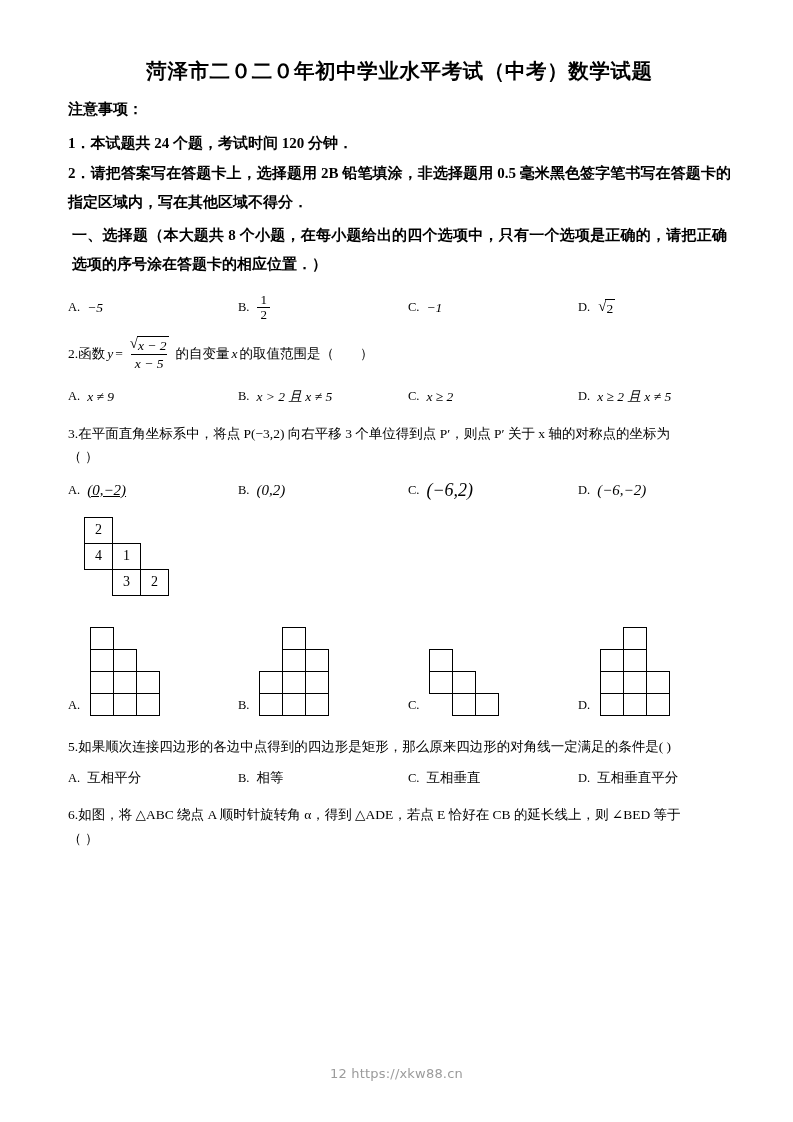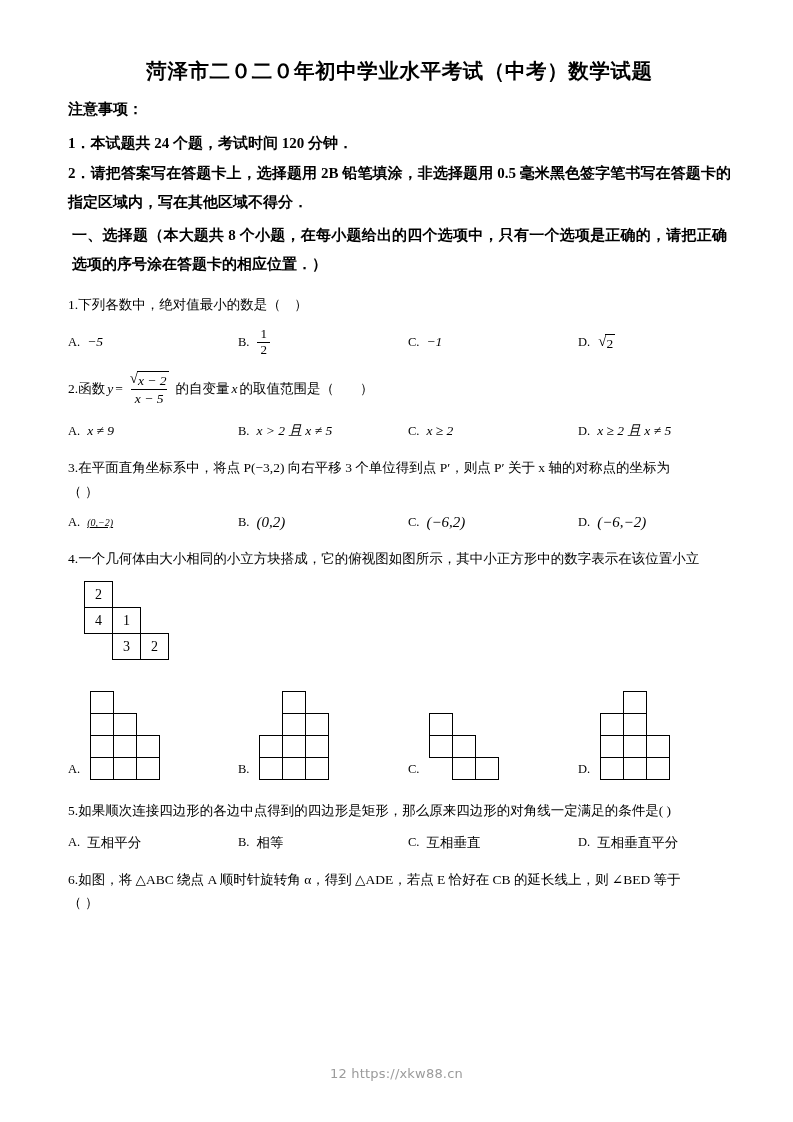--- a/index.html
+++ b/index.html
@@ -210,23 +210,20 @@
 
     <div class="doc-title">菏泽市二０二０年初中学业水平考试（中考）数学试题</div>
 
     <div class="notice-head">注意事项：</div>
     <div class="notice-line">1．本试题共 24 个题，考试时间 120 分钟．</div>
     <div class="notice-line">2．请把答案写在答题卡上，选择题用 2B 铅笔填涂，非选择题用 0.5 毫米黑色签字笔书写在答题卡的指定区域内，写在其他区域不得分．</div>
 
     <div class="section-head">一、选择题（本大题共 8 个小题，在每小题给出的四个选项中，只有一个选项是正确的，请把正确选项的序号涂在答题卡的相应位置．）</div>
 
     <div class="q">
-      <div class="q-stem">
-        <span>1.</span><span>下列各数中，绝对值最小的数是（</span>&nbsp;&nbsp;&nbsp;&nbsp;<span>）</span>
-      </div>
       <div class="opts">
         <div class="opt opt-a">
           <span class="opt-lbl">A.</span>
           <span class="mi">−5</span>
         </div>
         <div class="opt opt-b">
           <span class="opt-lbl">B.</span>
           <span class="frac">
             <span class="num">1</span>
             <span class="den">2</span>
@@ -288,41 +285,38 @@
     </div>
 
     <div class="q" style="margin-top:16px;">
       <div class="q-stem">
         <span>3.</span><span>在平面直角坐标系中，将点 P(−3,2) 向右平移 3 个单位得到点 P′，则点 P′ 关于 x 轴的对称点的坐标为</span>
       </div>
       <div class="q-stem2">（    ）</div>
       <div class="opts">
         <div class="opt opt-a">
           <span class="opt-lbl">A.</span>
-          <span class="mi" style="font-size:10px;text-decoration:underline;">(0,−2)</span>
+          <span class="mi" style="font-size:15px;text-decoration:underline;">(0,−2)</span>
         </div>
         <div class="opt opt-b">
           <span class="opt-lbl">B.</span>
           <span class="mi" style="font-size:15px;">(0,2)</span>
         </div>
         <div class="opt opt-c">
           <span class="opt-lbl">C.</span>
-          <span class="mi" style="font-size:15px;font-style:italic;">(−6,2)</span>
+          <span class="mi" style="font-size:18px;font-style:italic;">(−6,2)</span>
         </div>
         <div class="opt opt-d">
           <span class="opt-lbl">D.</span>
           <span class="mi" style="font-size:15px;">(−6,−2)</span>
         </div>
       </div>
     </div>
 
     <div class="q" style="margin-top:16px;">
-      <div class="q-stem">
-        <span>4.</span><span>一个几何体由大小相同的小立方块搭成，它的俯视图如图所示，其中小正方形中的数字表示在该位置小立</span>
-      </div>
 
       <div class="figure-topview">
         <div class="cell" style="left:0px;top:0px;">2</div>
         <div class="cell" style="left:0px;top:26px;">4</div>
         <div class="cell" style="left:28px;top:26px;">1</div>
         <div class="cell" style="left:28px;top:52px;">3</div>
         <div class="cell" style="left:56px;top:52px;">2</div>
       </div>
 
       <div class="shape-row">

